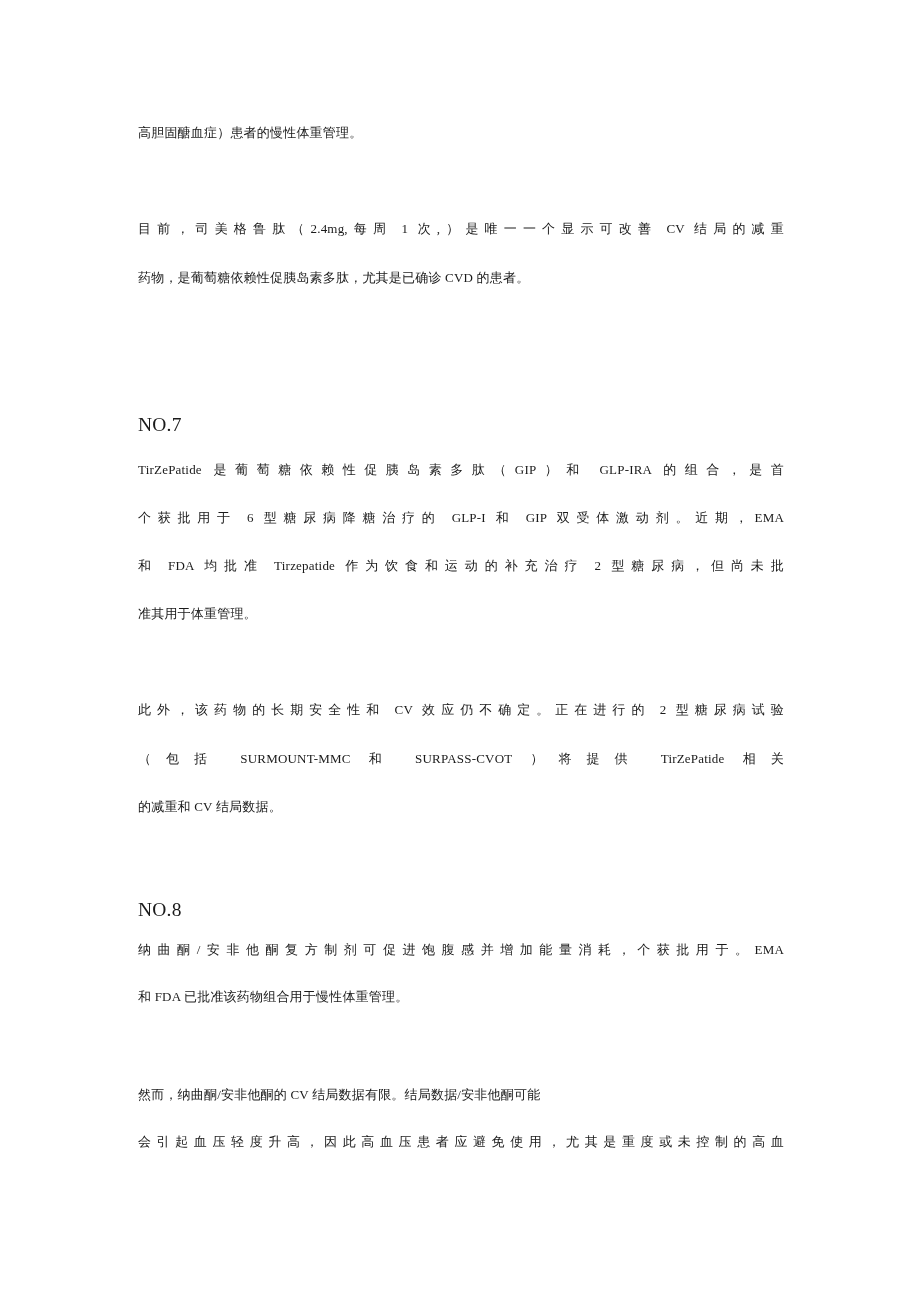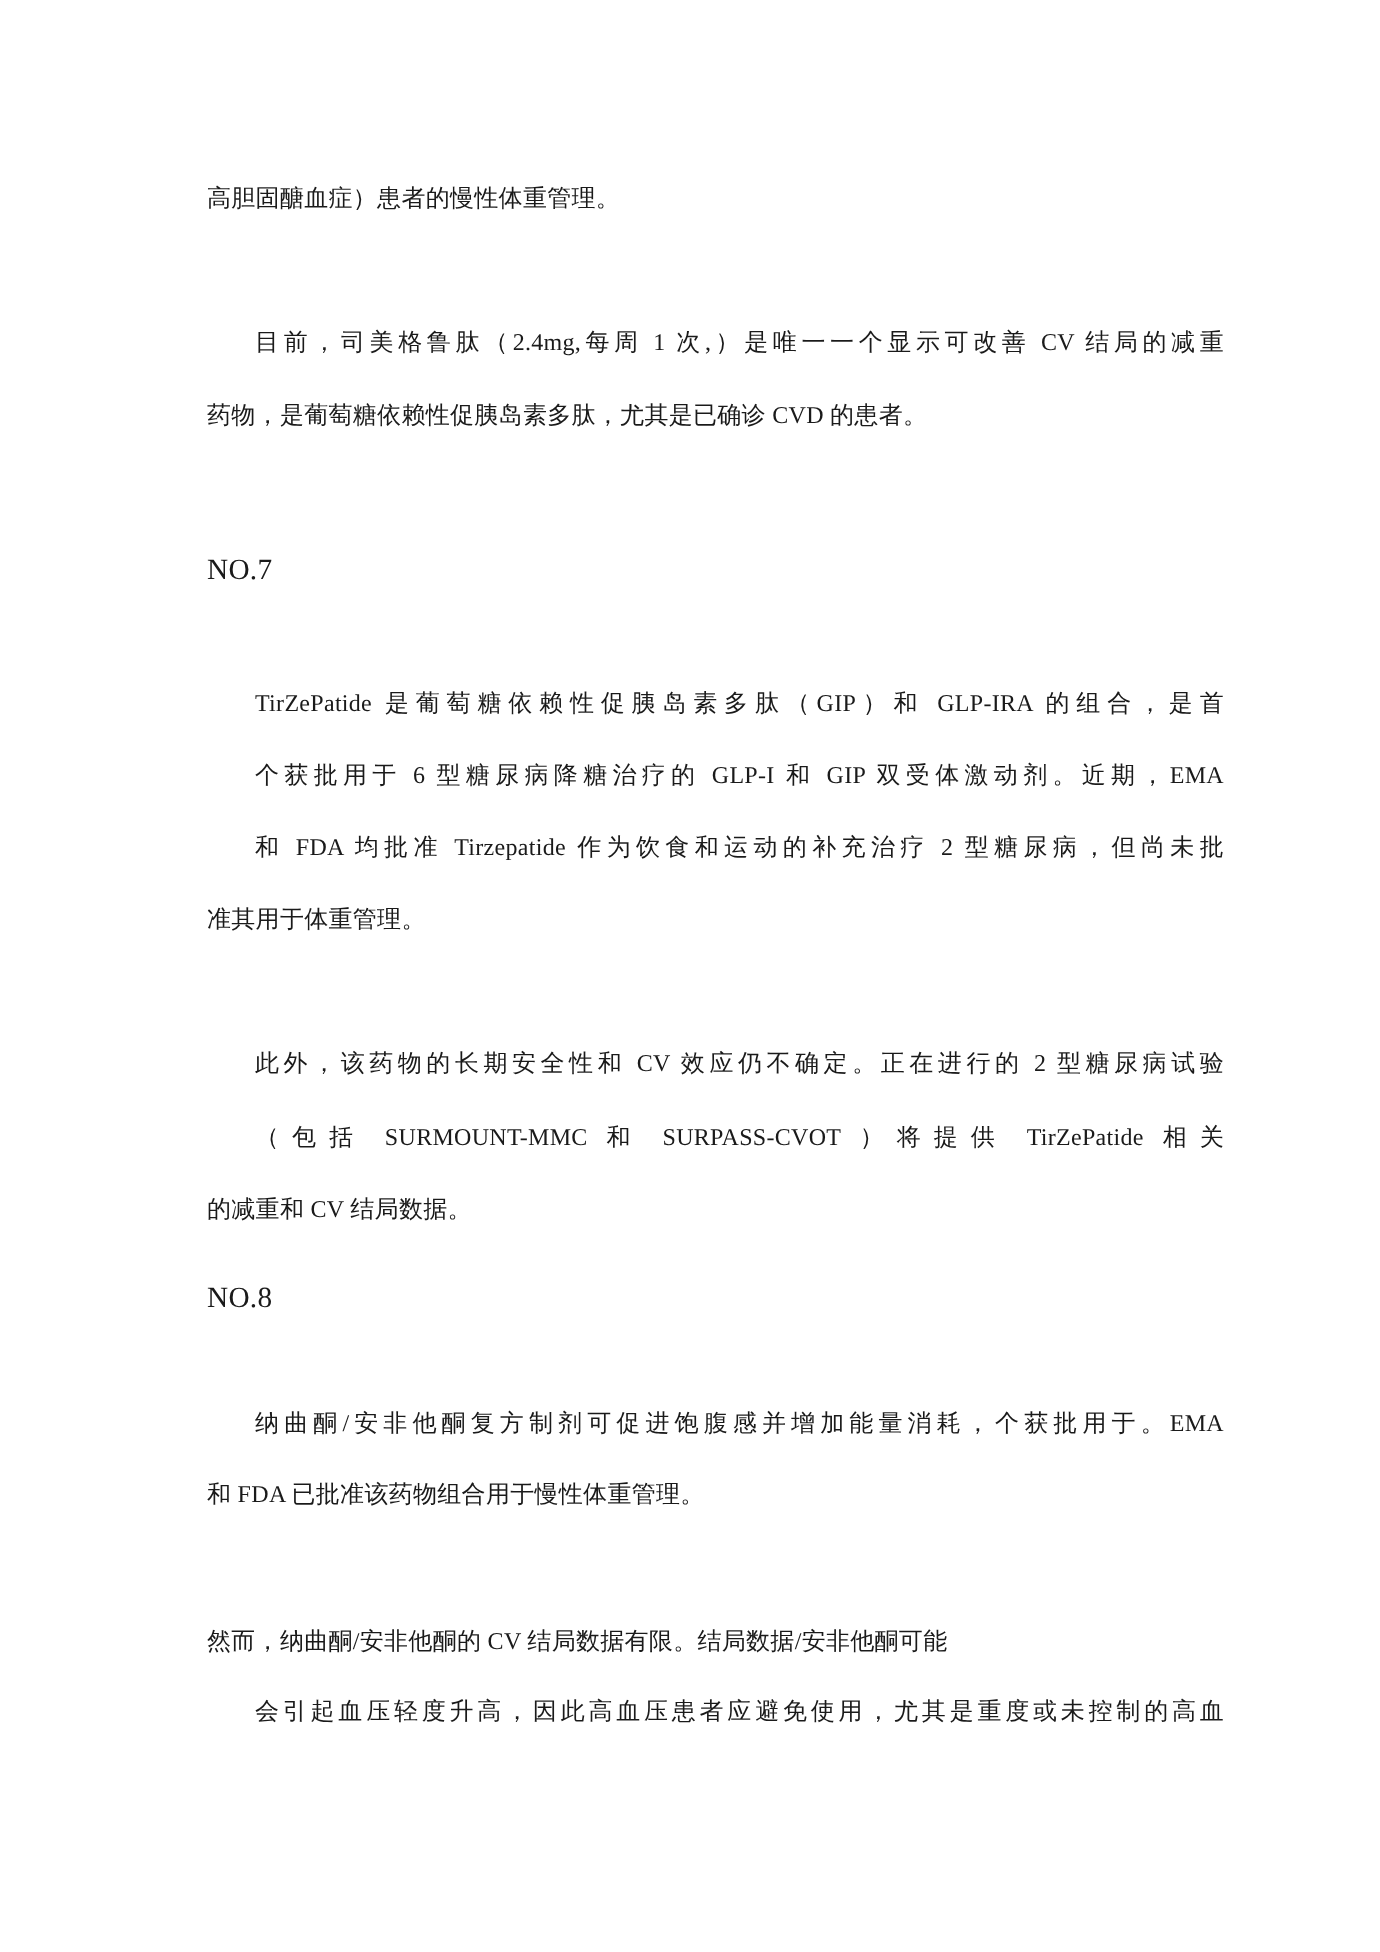--- a/index.html
+++ b/index.html
@@ -1,21 +1,21 @@
 <!DOCTYPE html>
 <html><head>
   <meta charset="utf-8">
   <style>
     html, body { margin: 0; padding: 0; background: #ffffff; }
     body { width: 920px; height: 1301px; position: relative; overflow: hidden;
            font-family: "Liberation Serif", "DejaVu Serif", serif; color: #1a1a1a; }
-    .line { position: absolute; left: 138px; white-space: nowrap; font-size: 16px;
+    .line { position: absolute; left: 138px; white-space: nowrap; font-size: 13px;
             line-height: 24px; letter-spacing: 0.2px; }
-    .line.justify { width: 646px; text-align: justify; text-align-last: justify; margin-left: 32px; }
-    .heading { font-size: 19.5px; }
+    .line.justify { width: 646px; text-align: justify; text-align-last: justify; }
+    .heading { font-size: 19.5px; margin-top: 44px; }
   </style>
 </head>
 <body>
 
 <div>
   <div class="line" style="top:121px">高胆固醣血症）患者的慢性体重管理。</div>
 
   <div class="line justify" style="top:217px">目前，司美格鲁肽（2.4mg,每周 1 次,）是唯一一个显示可改善 CV 结局的减重</div>
   <div class="line" style="top:266px">药物，是葡萄糖依赖性促胰岛素多肽，尤其是已确诊 CVD 的患者。</div>
 

